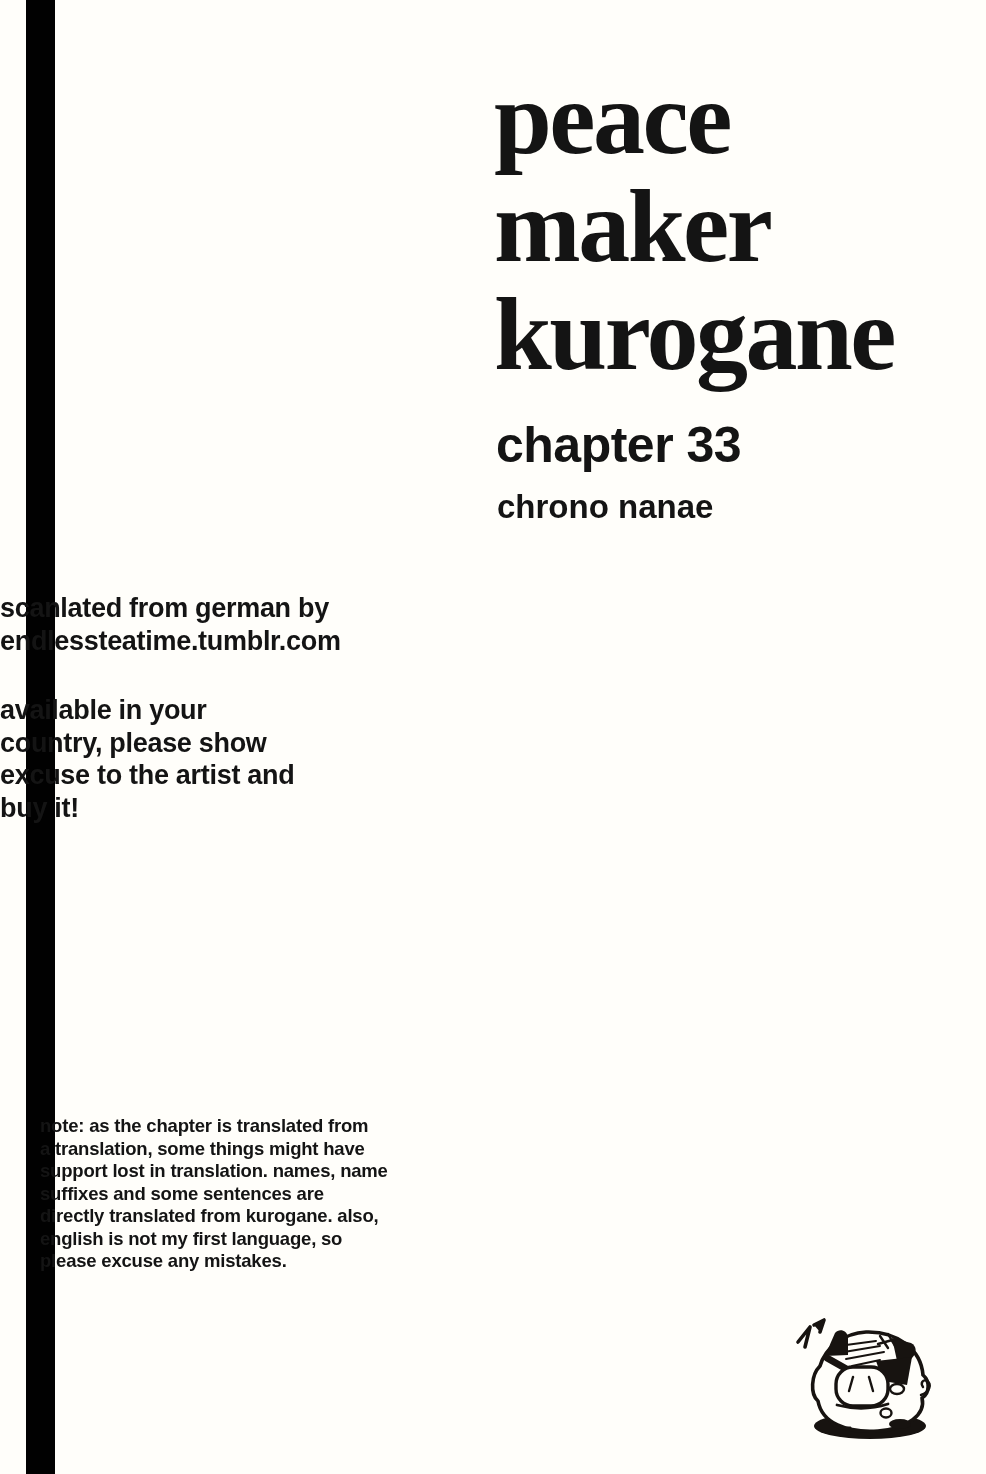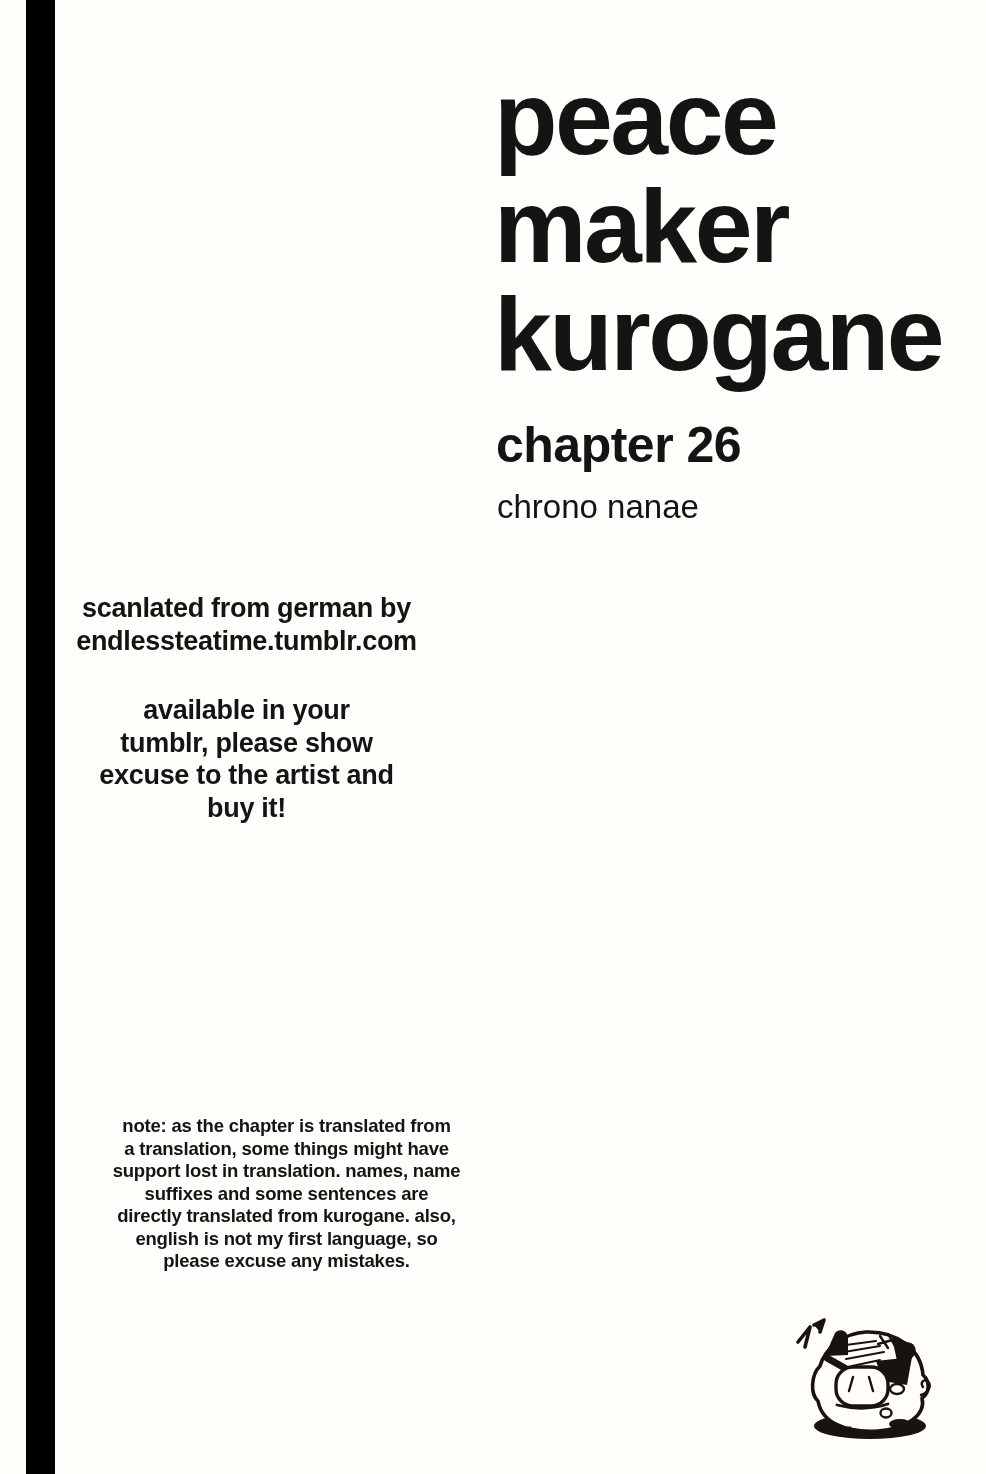--- a/index.html
+++ b/index.html
@@ -26,46 +26,47 @@
   }
   .title-block {
     position: absolute;
     left: 494px;
     top: 64px;
     font-size: 104px;
     line-height: 108px;
     font-weight: bold;
     letter-spacing: -2.5px;
     white-space: nowrap;
+    font-family: Liberation Serif, serif;
   }
   .chapter {
     position: absolute;
     left: 496px;
     top: 417px;
     font-size: 50px;
     line-height: 56px;
     font-weight: bold;
     letter-spacing: -0.5px;
     white-space: nowrap;
   }
   .author {
     position: absolute;
     left: 497px;
     top: 488px;
     font-size: 33px;
     line-height: 38px;
-    font-weight: normal;
+    font-weight: bold;
     white-space: nowrap;
     text-align: center;
   }
   .credits-p1, .credits-p2, .note-block {
     position: absolute;
     left: 0;
     width: 493px;
-    text-align: center;
+    text-align: left;
     font-weight: bold;
   }
   .credits-p1 {
     top: 592px;
     font-size: 27px;
     line-height: 33px;
     letter-spacing: -0.3px;
   }
   .credits-p2 {
     top: 694px;
@@ -95,32 +96,32 @@
 <div class="page">
 
   <div class="left-bar"></div>
 
   <header class="title-block">
     <div class="ln">peace</div>
     <div class="ln">maker</div>
     <div class="ln">kurogane</div>
   </header>
 
-  <div class="chapter">chapter 26</div>
+  <div class="chapter">chapter 33</div>
 
   <div class="author">chrono nanae</div>
 
   <section class="credits-p1">
     <span class="ln">scanlated from german by</span>
     <span class="ln">endlessteatime.tumblr.com</span>
   </section>
 
   <section class="credits-p2">
     <span class="ln">available in your</span>
-    <span class="ln">tumblr, please show</span>
+    <span class="ln">country, please show</span>
     <span class="ln">excuse to the artist and</span>
     <span class="ln">buy it!</span>
   </section>
 
   <section class="note-block">
     <span class="ln">note: as the chapter is translated from</span>
     <span class="ln">a translation, some things might have</span>
     <span class="ln">support lost in translation. names, name</span>
     <span class="ln">suffixes and some sentences are</span>
     <span class="ln">directly translated from kurogane. also,</span>

